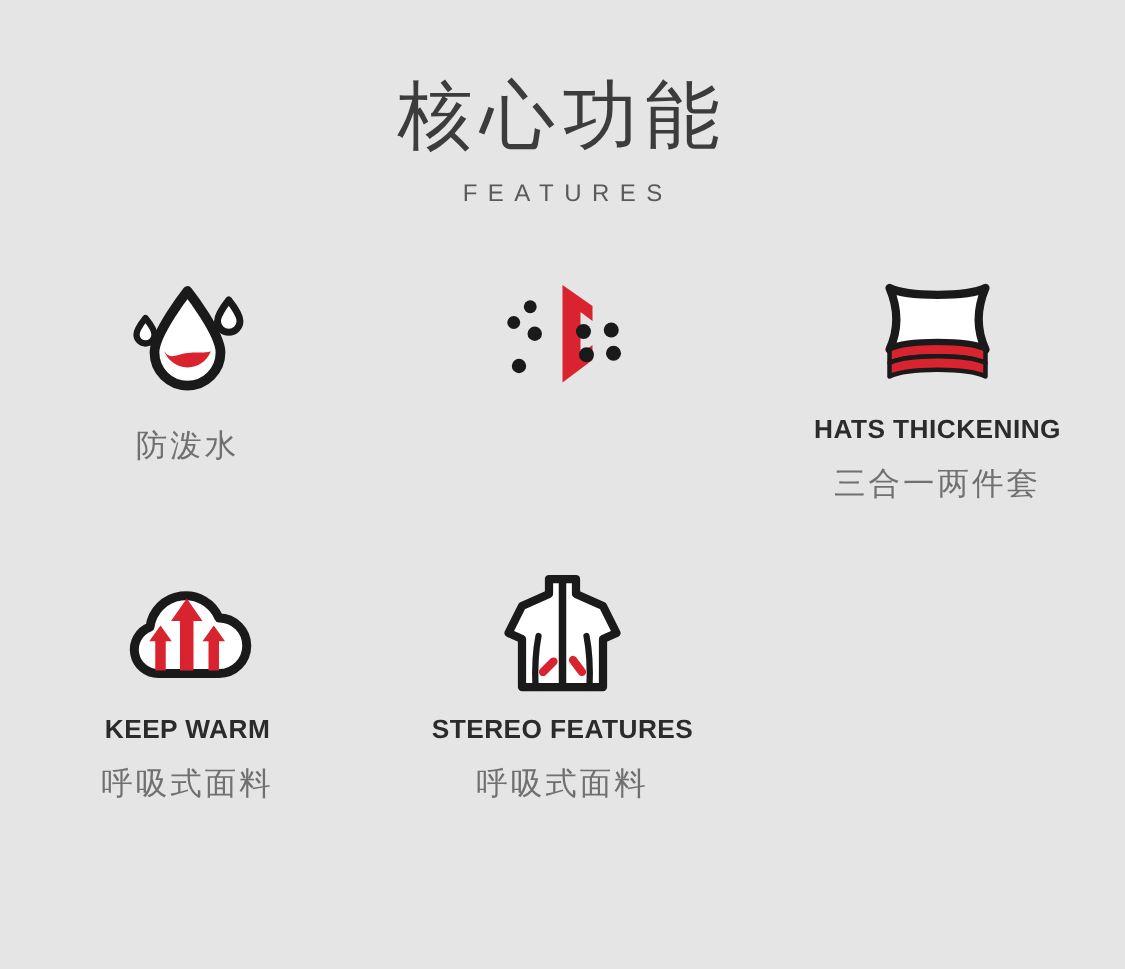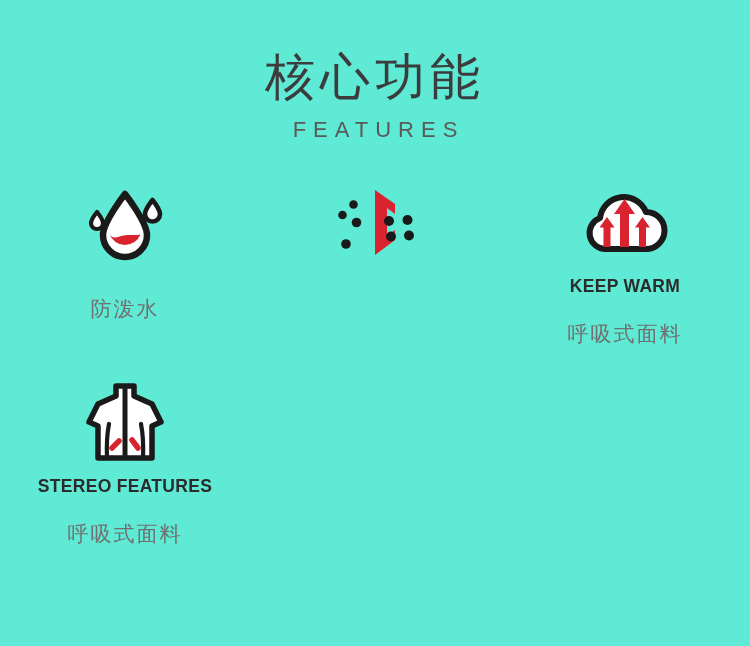--- a/index.html
+++ b/index.html
@@ -10,21 +10,21 @@
   body {
     width: 750px;
     height: 646px;
     font-family: "Liberation Sans", "DejaVu Sans", sans-serif;
     overflow: hidden;
     position: relative;
   }
   .page {
     width: 750px;
     height: 646px;
-    background: #5eead4;
+    background: #e5e5e5;
     box-sizing: border-box;
     display: flex;
     flex-direction: column;
     align-items: center;
   }
 
   
   .header {
     margin-top: 48px;
     text-align: center;
@@ -33,21 +33,21 @@
   .title-cn {
     font-size: 50px;
     line-height: 58px;
     font-weight: 500;
     color: #3c3c3c;
     letter-spacing: 5px;
     font-family: "DejaVu Sans", "Liberation Sans", sans-serif;
   }
   .title-en {
     margin-top: 12px;
-    font-size: 22px;
+    font-size: 16px;
     line-height: 24px;
     color: #5a5a5a;
     letter-spacing: 7px;
     font-weight: 400;
     padding-left: 7px;
   }
 
   
   .features-grid {
     margin-top: 34px;
@@ -70,21 +70,21 @@
   .label-en {
     margin-top: 8px;
     font-size: 17.5px;
     line-height: 21px;
     font-weight: bold;
     color: #2b2b2b;
     letter-spacing: 0.3px;
     white-space: nowrap;
   }
   .label-cn {
-    margin-top: 24px;
+    margin-top: 12px;
     font-size: 21px;
     line-height: 26px;
     color: #707070;
     letter-spacing: 2px;
     white-space: nowrap;
     font-family: "DejaVu Sans", "Liberation Sans", sans-serif;
   }
   .row2 .icon-wrap { height: 92px; }
   svg { display: block; }
 </style>
@@ -122,20 +122,31 @@
           <circle cx="17" cy="66" r="4.8" fill="#1a1a1a"></circle>
           <circle cx="60" cy="43" r="5" fill="#1a1a1a"></circle>
           <circle cx="78.5" cy="42" r="5" fill="#1a1a1a"></circle>
           <circle cx="62" cy="58.5" r="5" fill="#1a1a1a"></circle>
           <circle cx="80" cy="57.5" r="5" fill="#1a1a1a"></circle>
         </svg>
       </div>
     </div>
 
 
+    <div class="feature row2">
+      <div class="icon-wrap">
+        <svg width="92" height="88" viewBox="0 0 92 88">
+          <path d="M14 14 C26 20 66 20 78 14 C72 28 72 42 78 55 C66 49 26 49 14 55 C20 42 20 28 14 14 Z" fill="#ffffff" stroke="#1a1a1a" stroke-width="5.5" stroke-linejoin="round"></path>
+          <path d="M14 55 C26 49 66 49 78 55 C78 60 78 62 78 64 C66 58 26 58 14 64 C14 62 14 60 14 55 Z" fill="#d9232e" stroke="#1a1a1a" stroke-width="3" stroke-linejoin="round"></path>
+          <path d="M14 64 C26 58 66 58 78 64 C78 69 78 71 78 73 C66 67 26 67 14 73 C14 71 14 69 14 64 Z" fill="#d9232e" stroke="#1a1a1a" stroke-width="3" stroke-linejoin="round"></path>
+        </svg>
+      </div>
+      <div class="label-en">HATS THICKENING</div>
+      <div class="label-cn">三合一两件套</div>
+    </div>
 
     <div class="feature row2">
       <div class="icon-wrap">
         <svg width="98" height="82" viewBox="0 0 98 82">
           <path d="M30 68 A16 16 0 0 1 24 37 A24 24 0 0 1 70 31 A15 15 0 0 1 70 68 Z" fill="#ffffff" stroke="#1a1a1a" stroke-width="6" stroke-linejoin="round"></path>
           <path d="M48.5 18 L59 33 L53 33 L53 66 L44 66 L44 33 L38 33 Z" fill="#d9232e"></path>
           <path d="M31 36 L38.5 46.5 L34.5 46.5 L34.5 66 L27.5 66 L27.5 46.5 L23.5 46.5 Z" fill="#d9232e"></path>
           <path d="M66.5 36 L74 46.5 L70 46.5 L70 66 L63 66 L63 46.5 L59 46.5 Z" fill="#d9232e"></path>
         </svg>
       </div>

